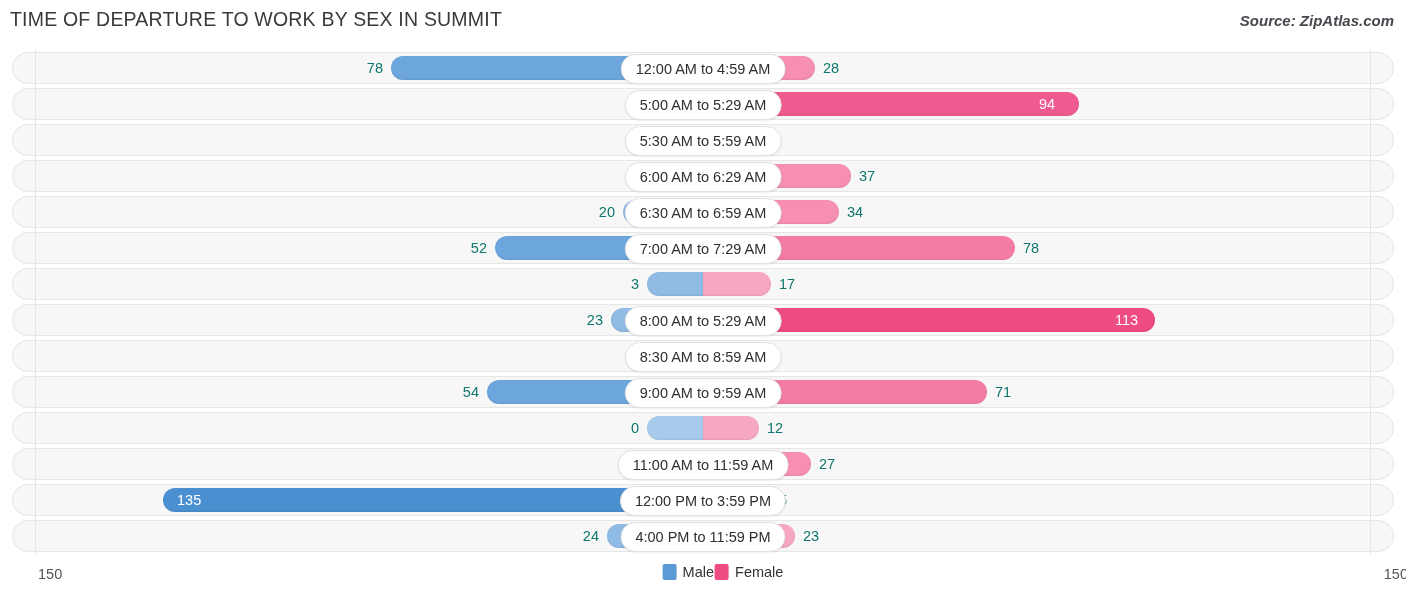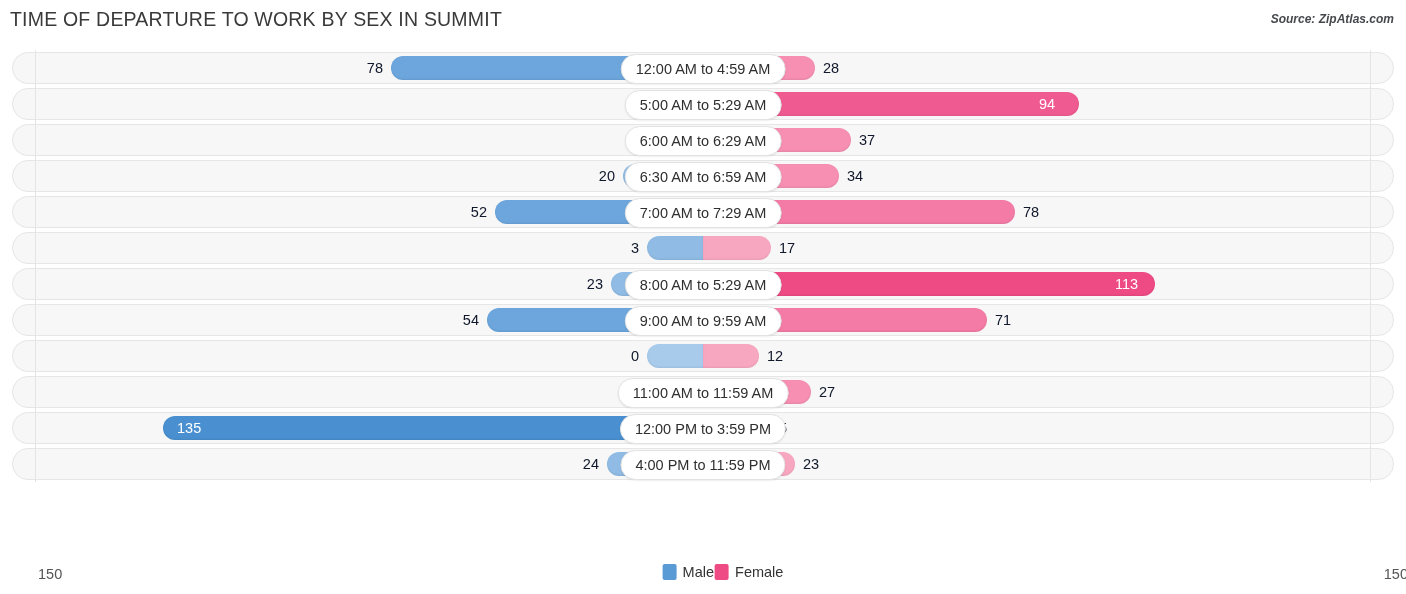--- a/index.html
+++ b/index.html
@@ -9,21 +9,21 @@
     color:#333;overflow:hidden;
   }
   .chart{position:relative;width:1406px;height:594px;box-sizing:border-box;}
 
   .title{
     position:absolute;left:10px;top:8px;
     font-size:19.5px;color:#3a3a3a;letter-spacing:.2px;font-weight:400;
   }
   .source{
     position:absolute;right:12px;top:12px;
-    font-size:12px;font-style:italic;color:#45484d;font-weight:bold;
+    font-size:15px;font-style:italic;color:#45484d;font-weight:bold;
   }
 
   .rows{position:absolute;left:0;top:50px;width:1406px;}
   .row{
     position:relative;height:36px;margin-bottom:0px;
     box-sizing:border-box;
   }
   .track{
     position:absolute;left:12px;right:12px;top:2px;height:32px;
     background:#f7f7f7;border:1px solid #e6e6e6;border-radius:18px;
@@ -48,21 +48,21 @@
   }
   .bar.female{
     left:703px;
     border-radius:0 13px 13px 0;
     background:#f8a7c0;
     box-shadow:inset 0 -1px 2px rgba(0,0,0,.08);
   }
 
   .val{
     position:absolute;top:6px;height:24px;line-height:24px;
-    font-size:14.5px;color:#0f172a;white-space:nowrap;
+    font-size:14.5px;color:#0f766e;white-space:nowrap;
   }
   .val.male-out{text-align:right;}
   .val.female-out{text-align:left;}
   .val.inside{color:#ffffff;font-size:14.5px;}
 
   .centerlabel{
     position:absolute;left:50%;top:4px;transform:translateX(-50%);
     height:28px;line-height:28px;
     background:#ffffff;border:1px solid #e2e2e2;border-radius:15px;
     padding:0 14px;font-size:14.5px;color:#2f2f2f;white-space:nowrap;
@@ -114,20 +114,32 @@
         </div>
         <div class="centerlabel">5:00 AM to 5:29 AM</div>
       </div>
       <div class="row">
         <div class="track"></div>
         <div class="gridline"></div>
         <div class="gridline right"></div>
         <div class="barwrap">
           <div class="bar male" style="width: 56px; background: rgb(168, 203, 236);"></div>
           <div class="val male-out" style="right: 767px;">0</div>
+          <div class="bar female" style="width: 56px; background: rgb(249, 179, 201);"></div>
+          <div class="val female-out" style="left: 767px;">0</div>
+        </div>
+        <div class="centerlabel">5:30 AM to 5:59 AM</div>
+      </div>
+      <div class="row">
+        <div class="track"></div>
+        <div class="gridline"></div>
+        <div class="gridline right"></div>
+        <div class="barwrap">
+          <div class="bar male" style="width: 56px; background: rgb(168, 203, 236);"></div>
+          <div class="val male-out" style="right: 767px;">0</div>
           <div class="bar female" style="width: 148px; background: rgb(246, 143, 178);"></div>
           <div class="val female-out" style="left: 859px;">37</div>
         </div>
         <div class="centerlabel">6:00 AM to 6:29 AM</div>
       </div>
       <div class="row">
         <div class="track"></div>
         <div class="gridline"></div>
         <div class="gridline right"></div>
         <div class="barwrap">
@@ -165,20 +177,32 @@
         <div class="track"></div>
         <div class="gridline"></div>
         <div class="gridline right"></div>
         <div class="barwrap">
           <div class="bar male" style="width: 92px; background: rgb(143, 187, 228);"></div>
           <div class="val male-out" style="right: 803px;">23</div>
           <div class="bar female" style="width: 452px; background: rgb(238, 74, 131);"></div>
           <div class="val inside" style="left: 1115px;">113</div>
         </div>
         <div class="centerlabel">8:00 AM to 5:29 AM</div>
+      </div>
+      <div class="row">
+        <div class="track"></div>
+        <div class="gridline"></div>
+        <div class="gridline right"></div>
+        <div class="barwrap">
+          <div class="bar male" style="width: 56px; background: rgb(168, 203, 236);"></div>
+          <div class="val male-out" style="right: 767px;">0</div>
+          <div class="bar female" style="width: 56px; background: rgb(249, 179, 201);"></div>
+          <div class="val female-out" style="left: 767px;">0</div>
+        </div>
+        <div class="centerlabel">8:30 AM to 8:59 AM</div>
       </div>
       <div class="row">
         <div class="track"></div>
         <div class="gridline"></div>
         <div class="gridline right"></div>
         <div class="barwrap">
           <div class="bar male" style="width: 216px; background: rgb(108, 166, 220);"></div>
           <div class="val male-out" style="right: 927px;">54</div>
           <div class="bar female" style="width: 284px; background: rgb(243, 123, 165);"></div>
           <div class="val female-out" style="left: 995px;">71</div>

